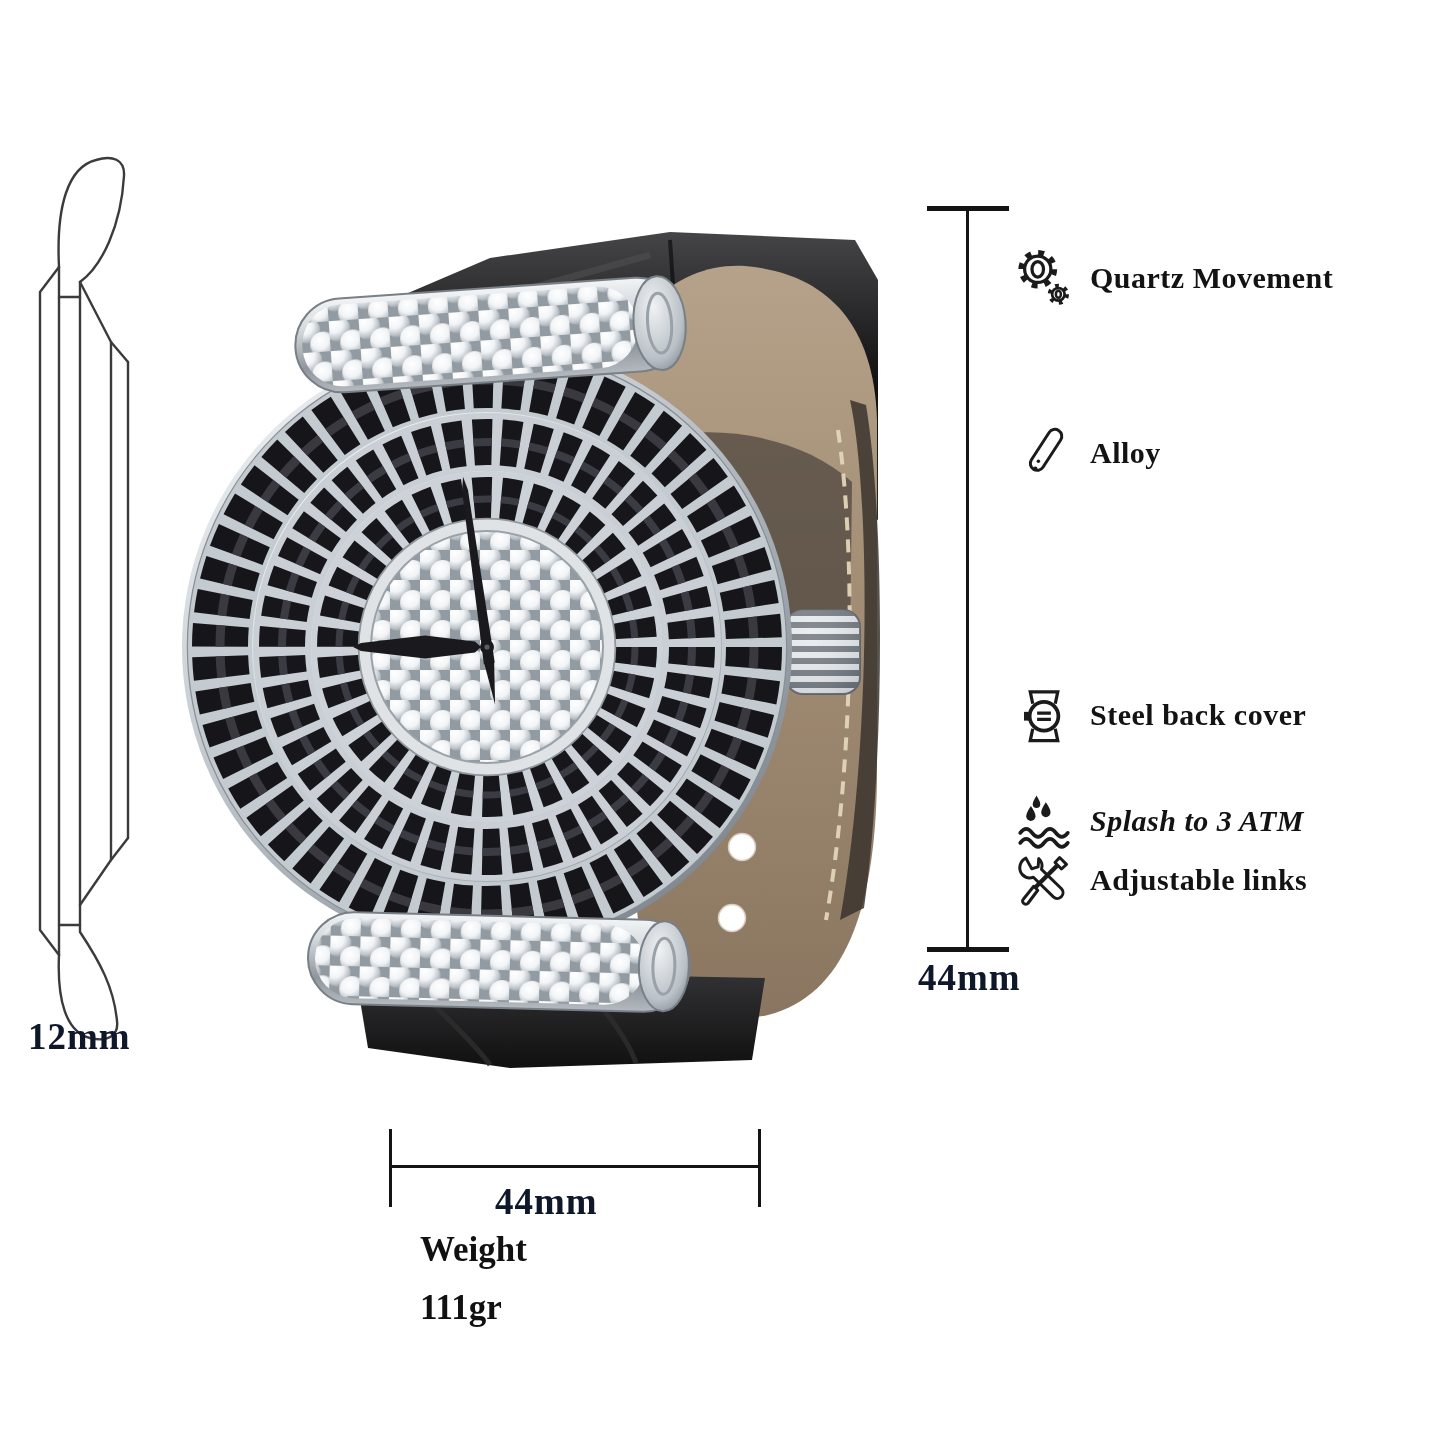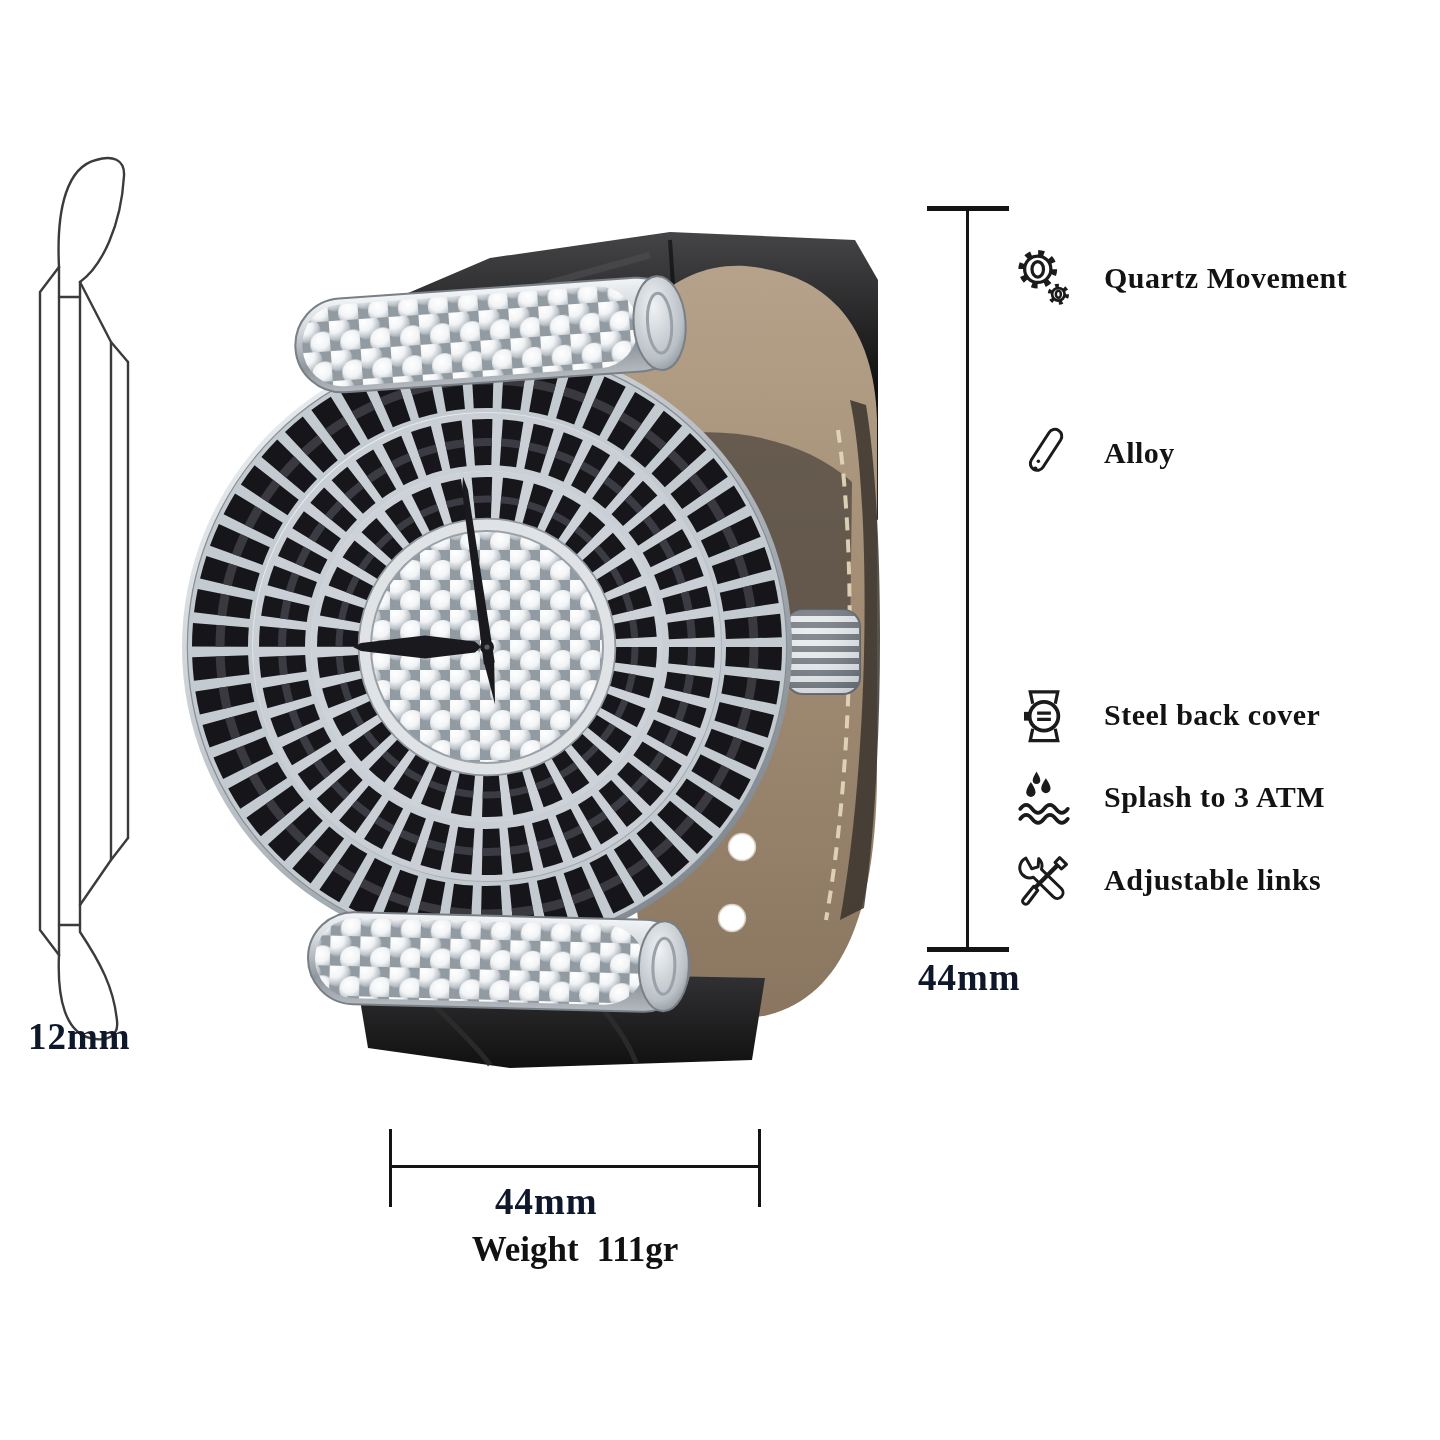--- a/index.html
+++ b/index.html
@@ -1,25 +1,25 @@
 <!DOCTYPE html>
 <html><head>
 <meta charset="utf-8">
 <style>
   html,body{margin:0;padding:0;background:#fff;}
   .canvas{position:relative;width:1440px;height:1440px;background:#ffffff;overflow:hidden;
           font-family:"Liberation Serif", serif;color:#141414;}
   .abs{position:absolute;}
   .dim-label{position:absolute;font-weight:700;font-size:37px;letter-spacing:1px;color:#0f172a;text-align:left;}
   .dim-line{position:absolute;background:#141414;}
-  .feature-row{position:absolute;left:1014px;height:66px;display:flex;align-items:center;gap:30px;}
+  .feature-row{position:absolute;left:1014px;height:66px;display:flex;align-items:center;gap:16px;}
   .feature-row .flabel{font-weight:700;font-size:30px;letter-spacing:0.5px;color:#131313;white-space:nowrap;}
   .ficon{width:60px;height:60px;flex:0 0 60px;}
   .weight-row{position:absolute;left:420px;top:1230px;width:310px;display:flex;justify-content:center;gap:18px;
-              font-weight:700;font-size:35px;color:#111;}
+              font-weight:700;font-size:35px;color:#111;flex-direction:column;}
   svg{display:block;}
 </style>
 </head>
 <body>
 
 <div class="canvas">
 
   <svg class="abs" style="left:30px;top:150px;width:170px;height:910px" viewBox="0 0 170 910" fill="none" stroke="#3b3b3b" stroke-width="2.4" stroke-linejoin="round" stroke-linecap="round">
     <g>
       <path d="M29,117 C26,56 38,17 66,10 C82,5 95,9 94,26 C91,76 72,116 50,132"></path>
@@ -203,21 +203,21 @@
     <svg class="ficon" viewBox="0 0 48 48" fill="none" stroke="#1b1b1b" stroke-width="2.6">
       <path d="M15,15 L13,5.5 L35,5.5 L33,15"></path>
       <path d="M15,35 L13,44.5 L35,44.5 L33,35"></path>
       <circle cx="24" cy="25" r="11.5" stroke-width="3"></circle>
       <path d="M18.5,22.5 L29.5,22.5 M18.5,27.5 L29.5,27.5"></path>
       <rect x="8" y="21.5" width="4" height="7" fill="#1b1b1b" stroke="none"></rect>
     </svg>
     <span class="flabel">Steel back cover</span>
   </div>
 
-  <div class="feature-row" style="top:764px;">
+  <div class="feature-row" style="top:788px;font-style:italic;">
     <svg class="ficon" viewBox="0 0 48 48">
       <path d="M18,3.5 C19.8,6.6 21,8.8 21,10.6 A3,3 0 1 1 15,10.6 C15,8.8 16.2,6.6 18,3.5 Z" fill="#1b1b1b"></path>
       <path d="M13.5,12 C15.8,15.6 17.2,18 17.2,20.2 A3.7,3.7 0 1 1 9.8,20.2 C9.8,18 11.2,15.6 13.5,12 Z" fill="#1b1b1b"></path>
       <path d="M25.5,9 C27.8,12.6 29.2,15 29.2,17.2 A3.7,3.7 0 1 1 21.8,17.2 C21.8,15 23.2,12.6 25.5,9 Z" fill="#1b1b1b"></path>
       <path d="M5,33.5 q4.75,-6.5 9.5,0 t9.5,0 t9.5,0 t9.5,0" fill="none" stroke="#1b1b1b" stroke-width="3" stroke-linecap="round"></path>
       <path d="M5,41.5 q4.75,-6.5 9.5,0 t9.5,0 t9.5,0 t9.5,0" fill="none" stroke="#1b1b1b" stroke-width="3" stroke-linecap="round"></path>
     </svg>
     <span class="flabel">Splash to 3 ATM</span>
   </div>
 

